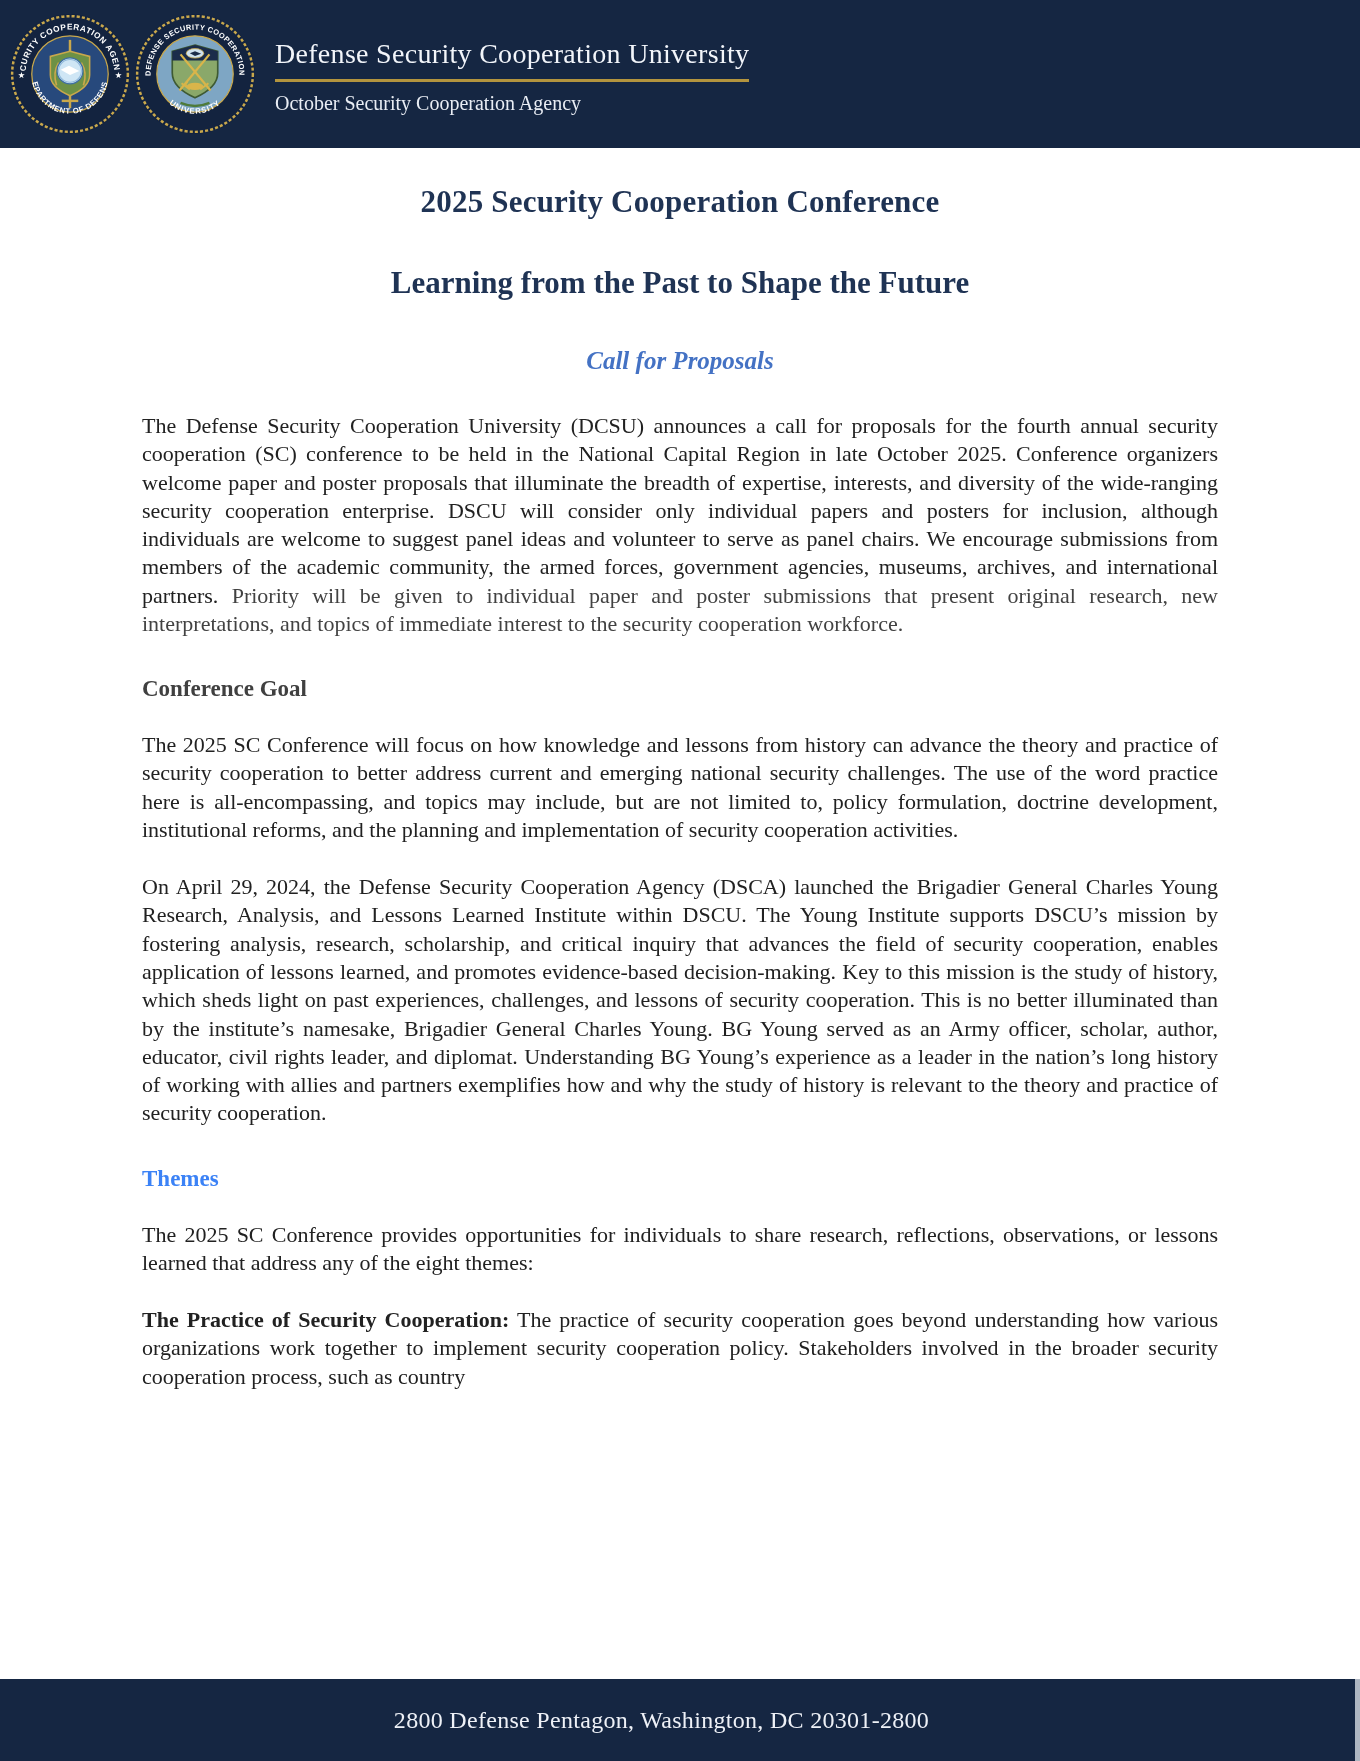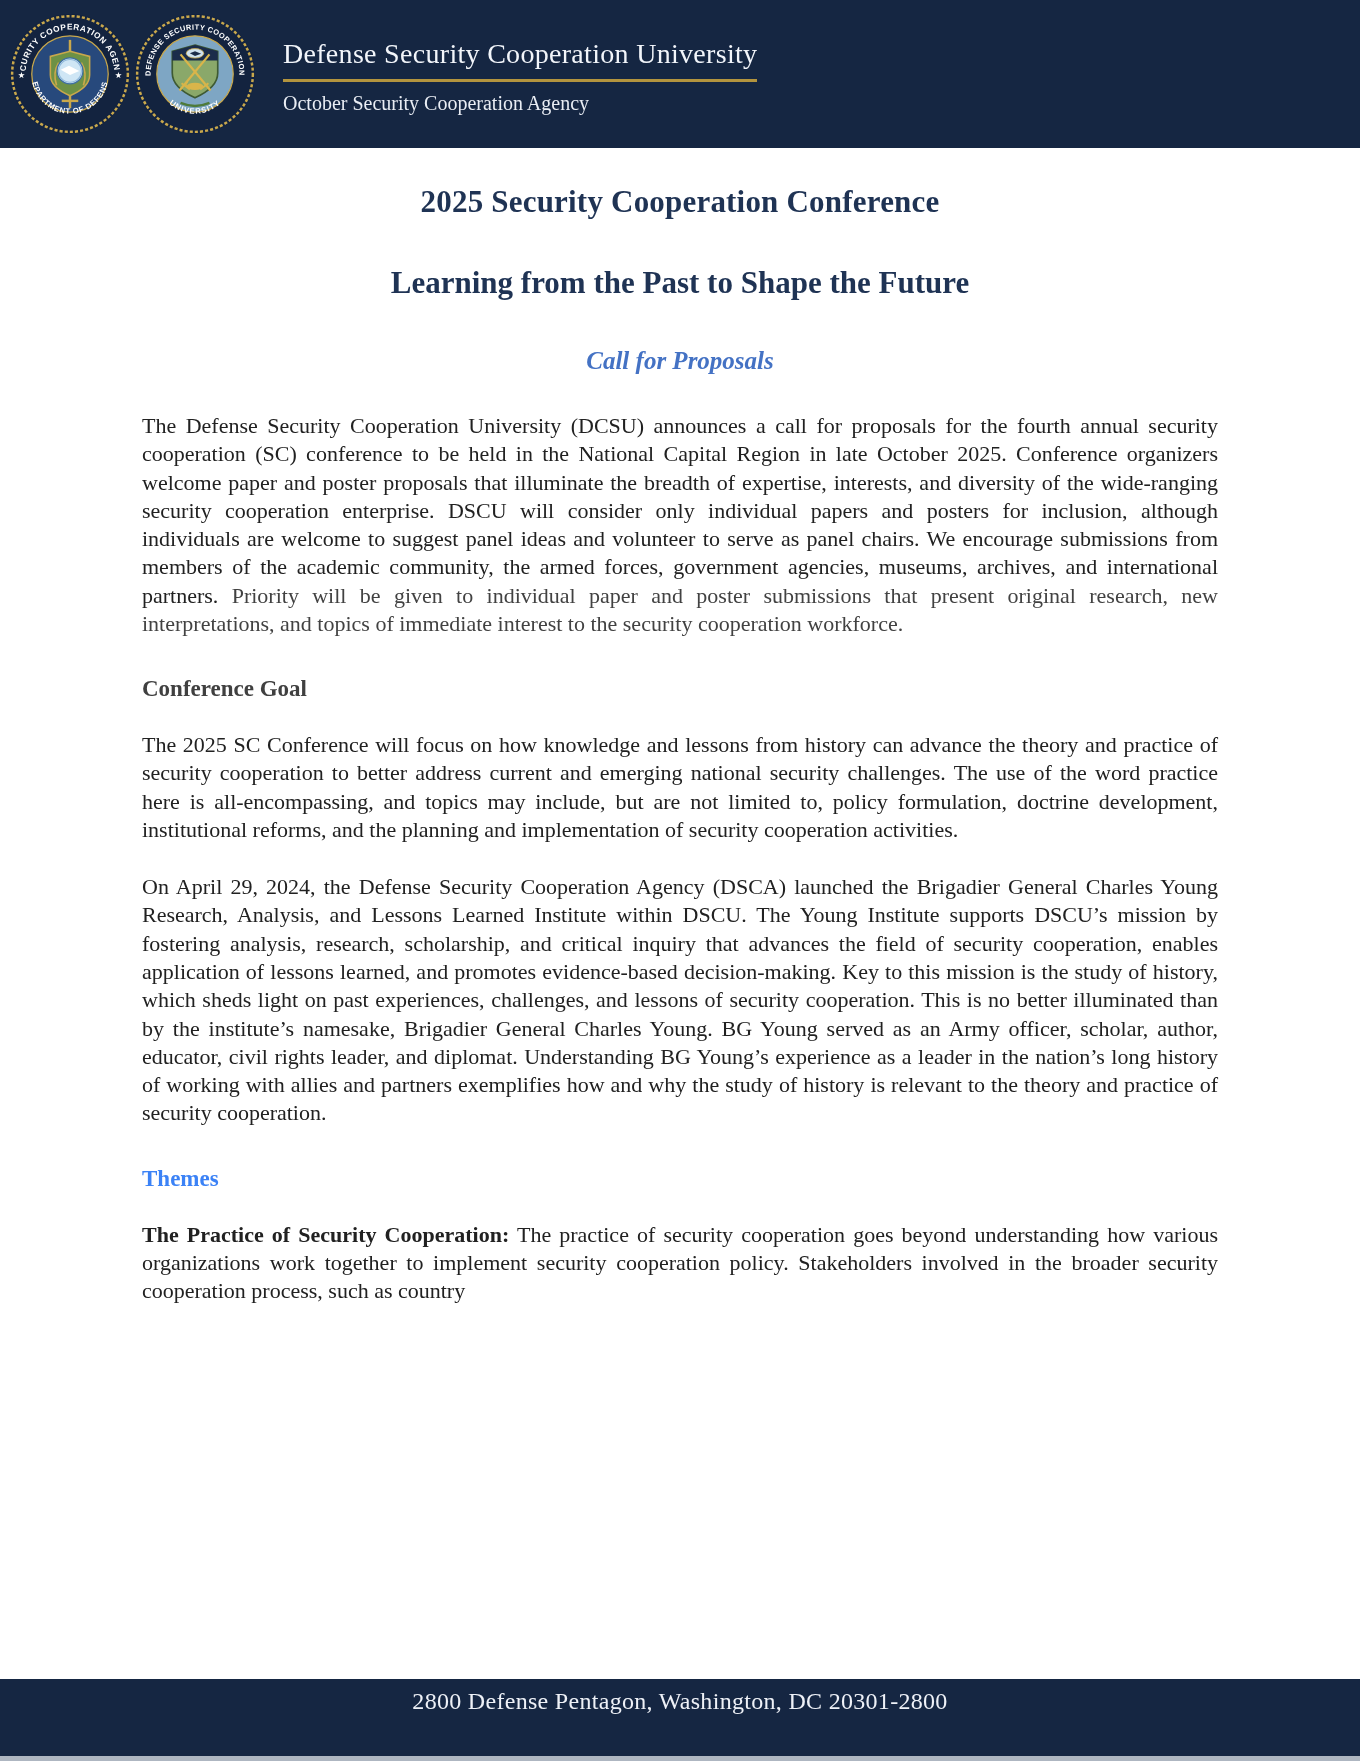--- a/index.html
+++ b/index.html
@@ -10,21 +10,21 @@
     font-family:"Liberation Serif", serif;
   }
   
   .masthead {
     height:148px; flex:0 0 148px; background:#152642;
     display:flex; align-items:center; padding-left:8px;
   }
   .seals { display:flex; align-items:center; }
   .seal { width:124px; height:124px; flex:0 0 auto; }
   .seal + .seal { margin-left:1px; }
-  .masthead-text { margin-left:26px; padding-top:4px; }
+  .masthead-text { margin-left:18px; padding-top:4px; }
   .org-title {
     display:inline-block; color:#f2f5fa; font-size:28px; letter-spacing:0.3px;
     padding-bottom:9px; border-bottom:3px solid #b3943e;
   }
   .org-subtitle { color:#e9edf4; font-size:20px; margin-top:10px; }
   
   .doc-body { flex:1 1 auto; padding:0 142px; }
   .doc-title {
     text-align:center; margin-top:36px; color:#1f3354;
     font-size:31px; font-weight:700; letter-spacing:0.2px;
@@ -42,21 +42,21 @@
     text-align:justify;
   }
   p.body-text.first { margin-top:37px; }
   .priority-note { color:#424242; }
   .sec-heading { margin-top:38px; font-size:23px; font-weight:700; }
   .sec-heading.goal { color:#404040; }
   .sec-heading.themes { color:#3b82f6; }
   .theme-lead { font-weight:700; }
   
   .footer-bar {
-    flex:0 0 82px; background:#152642; display:flex; flex-direction:column;gap:32px;
+    flex:0 0 82px; background:#152642; display:flex; flex-direction:row;gap:32px;
   }
   .footer-inner {
     flex:1 1 auto; display:flex; align-items:center; justify-content:center;
   }
   .footer-address { color:#eef1f7; font-size:24px; letter-spacing:0.3px; }
   .footer-edge { flex:0 0 5px; background:#aeb6c1; }
   
   .ring-text { font-family:"Liberation Sans", sans-serif; font-weight:700; fill:#ffffff; }
 </style>
 </head>
@@ -136,20 +136,21 @@
     <p class="body-text first"><span>The Defense Security Cooperation University (DCSU) announces a call for proposals for the fourth annual security cooperation (SC) conference to be held in the National Capital Region in late October 2025. Conference organizers welcome paper and poster proposals that illuminate the breadth of expertise, interests, and diversity of the wide-ranging security cooperation enterprise. DSCU will consider only individual papers and posters for inclusion, although individuals are welcome to suggest panel ideas and volunteer to serve as panel chairs. We encourage submissions from members of the academic community, the armed forces, government agencies, museums, archives, and international partners. </span><span class="priority-note">Priority will be given to individual paper and poster submissions that present original research, new interpretations, and topics of immediate interest to the security cooperation workforce.</span></p>
 
     <h3 class="sec-heading goal">Conference Goal</h3>
 
     <p class="body-text">The 2025 SC Conference will focus on how knowledge and lessons from history can advance the theory and practice of security cooperation to better address current and emerging national security challenges. The use of the word practice here is all-encompassing, and topics may include, but are not limited to, policy formulation, doctrine development, institutional reforms, and the planning and implementation of security cooperation activities.</p>
 
     <p class="body-text">On April 29, 2024, the Defense Security Cooperation Agency (DSCA) launched the Brigadier General Charles Young Research, Analysis, and Lessons Learned Institute within DSCU. The Young Institute supports DSCU’s mission by fostering analysis, research, scholarship, and critical inquiry that advances the field of security cooperation, enables application of lessons learned, and promotes evidence-based decision-making.  Key to this mission is the study of history, which sheds light on past experiences, challenges, and lessons of security cooperation. This is no better illuminated than by the institute’s namesake, Brigadier General Charles Young. BG Young served as an Army officer, scholar, author, educator, civil rights leader, and diplomat. Understanding BG Young’s experience as a leader in the nation’s long history of working with allies and partners exemplifies how and why the study of history is relevant to the theory and practice of security cooperation.</p>
 
     <h3 class="sec-heading themes">Themes</h3>
 
+    <p class="body-text">The 2025 SC Conference provides opportunities for individuals to share research, reflections, observations, or lessons learned that address any of the eight themes:</p>
 
     <p class="body-text"><span class="theme-lead">The Practice of Security Cooperation:</span><span> The practice of security cooperation goes beyond understanding how various organizations work together to implement security cooperation policy. Stakeholders involved in the broader security cooperation process, such as country</span></p>
   </main>
 
   <footer class="footer-bar">
     <div class="footer-inner">
       <span class="footer-address">2800 Defense Pentagon, Washington, DC 20301-2800</span>
     </div>
     <div class="footer-edge"></div>
   </footer>

